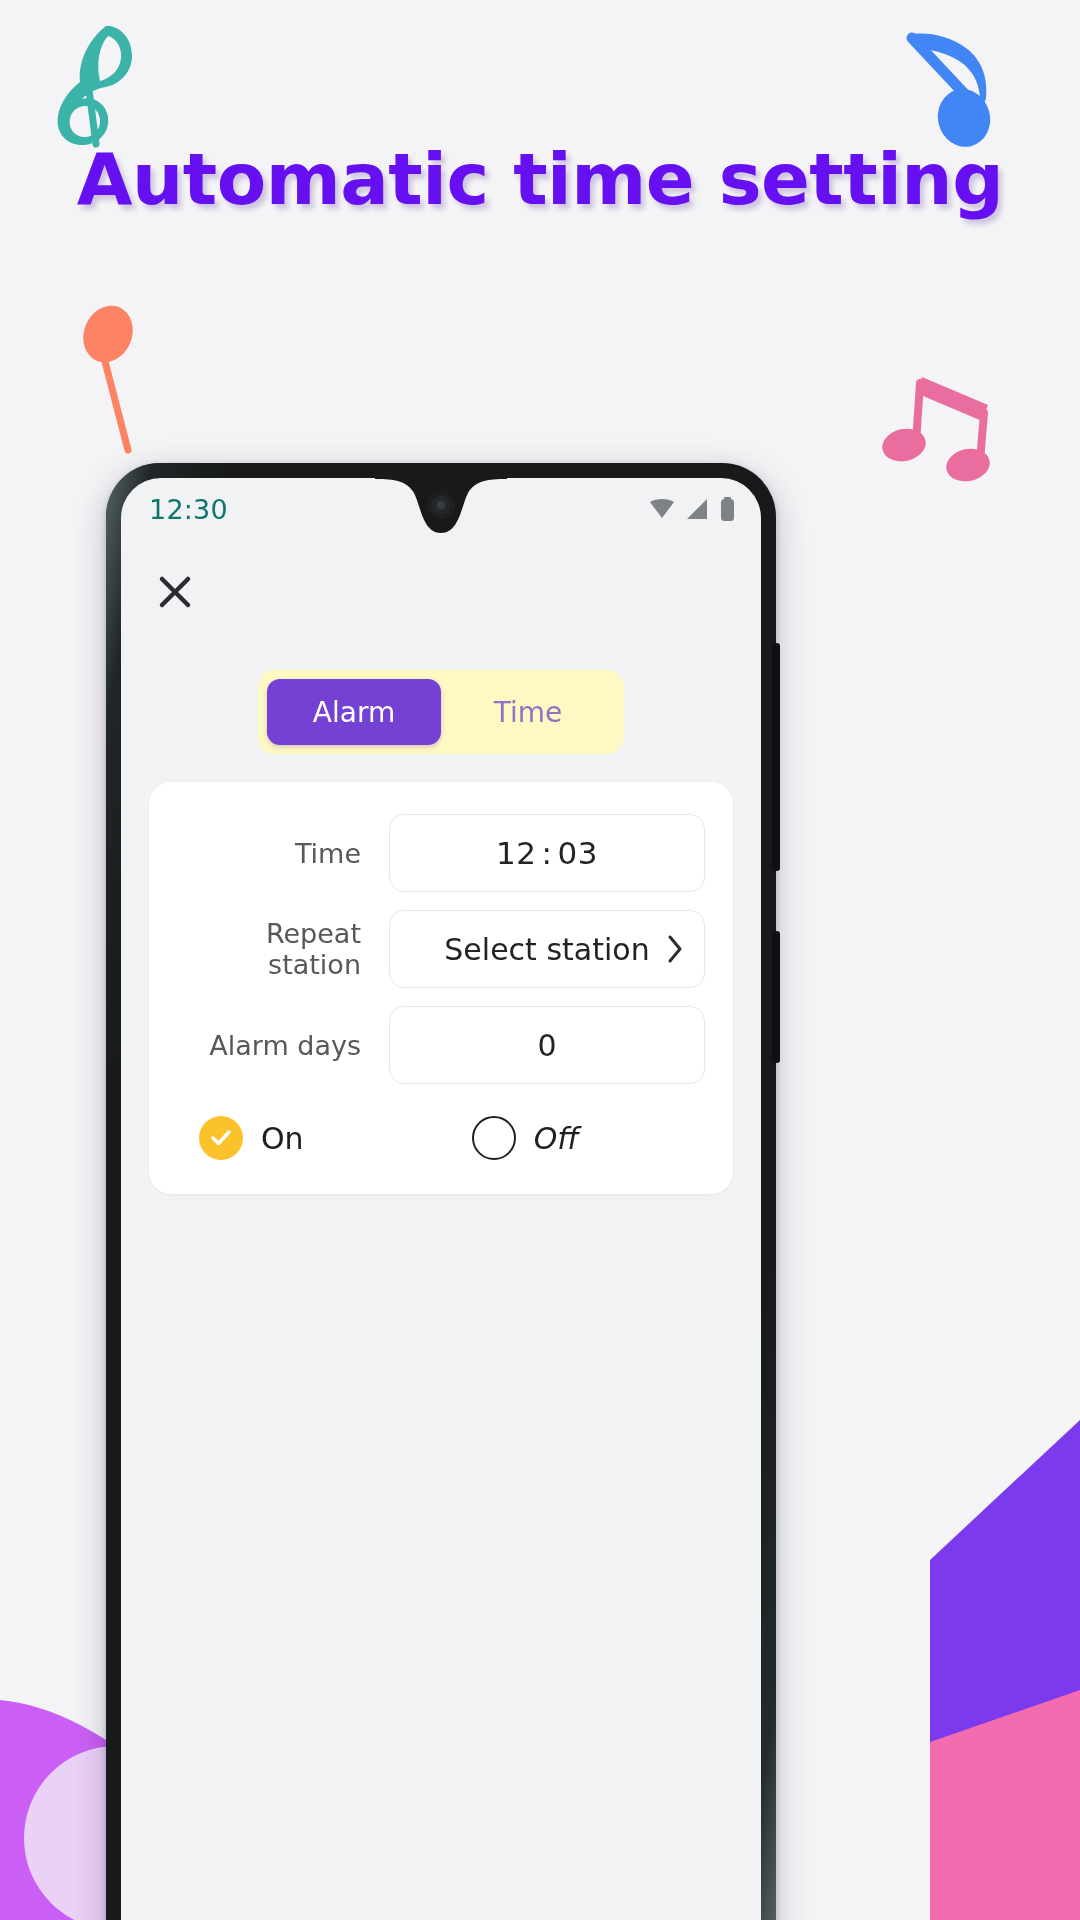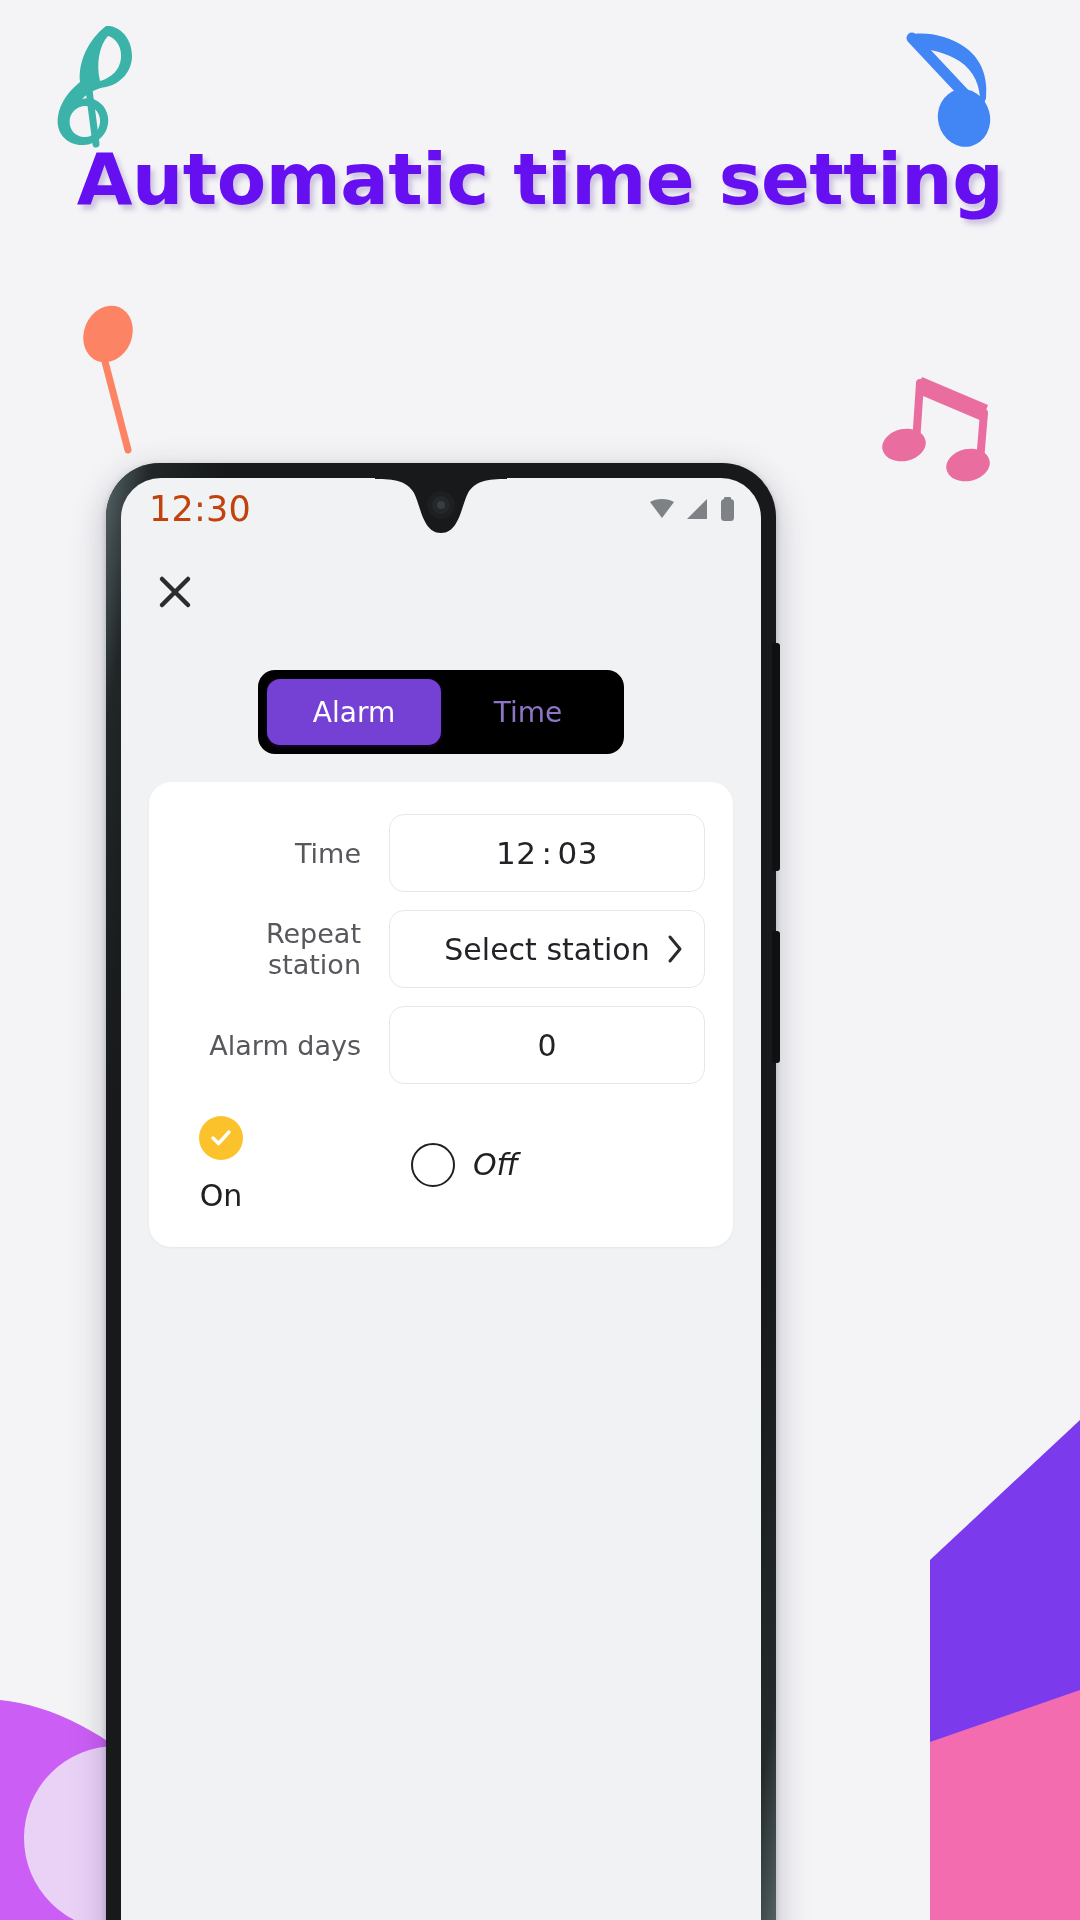--- a/index.html
+++ b/index.html
@@ -120,22 +120,22 @@
   #status-bar {
     position: relative;
     height: 62px;
     display: flex;
     align-items: center;
     justify-content: space-between;
     padding: 0 26px 0 28px;
     z-index: 11;
   }
   #status-time {
-    font-size: 35px;
-    color: #c2410c;
+    font-size: 27px;
+    color: #0f766e;
     letter-spacing: 0.2px;
     font-family: "DejaVu Sans", sans-serif;
   }
   #status-icons {
     display: flex;
     align-items: center;
     gap: 9px;
   }
 
   
@@ -153,21 +153,21 @@
     align-items: center;
     justify-content: center;
     cursor: pointer;
   }
 
   
   #segmented {
     margin: 52px auto 0 auto;
     width: 366px;
     height: 84px;
-    background: #000000;
+    background: #fef9c3;
     border-radius: 17px;
     display: flex;
     align-items: center;
     padding: 9px;
   }
   .seg {
     flex: 1;
     height: 100%;
     display: flex;
     align-items: center;
@@ -245,21 +245,21 @@
     align-items: center;
     margin-top: 32px;
     padding: 0 4px;
   }
   .radio-opt {
     display: flex;
     align-items: center;
     gap: 18px;
     cursor: pointer;
   }
-  #opt-on  { margin-left: 18px; flex-direction: column; }
+  #opt-on  { margin-left: 18px; }
   #opt-off { margin-left: 168px; font-style: italic; }
   .radio-label {
     font-size: 30px;
     color: #1f2022;
     font-family: "DejaVu Sans", sans-serif;
   }
   .radio-dot-on {
     width: 44px; height: 44px;
     border-radius: 50%;
     background: #fbc22b;

